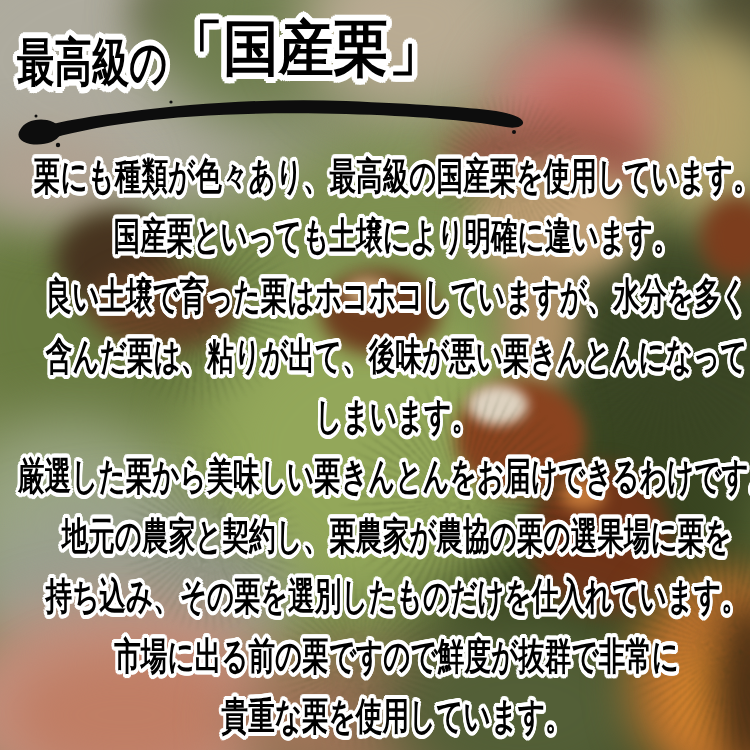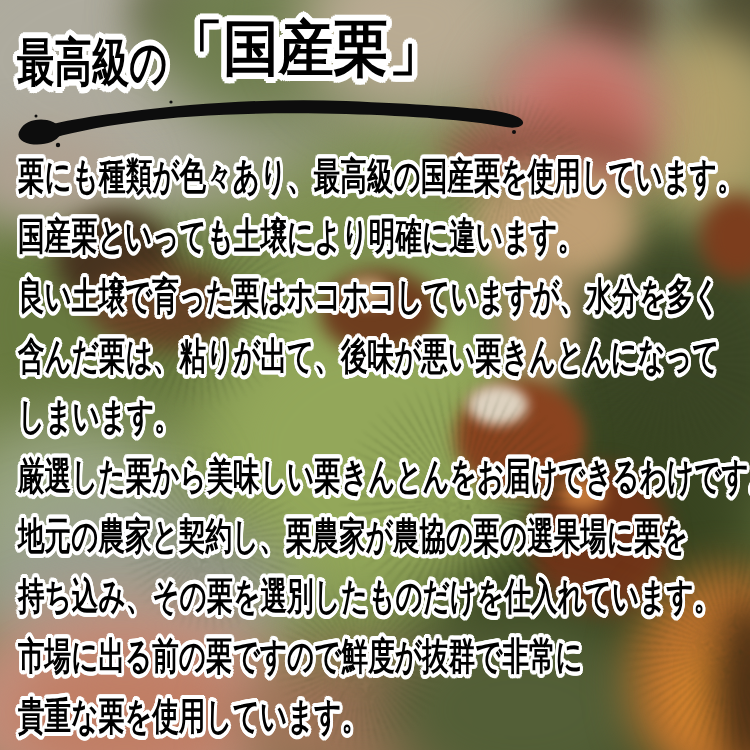--- a/index.html
+++ b/index.html
@@ -11,21 +11,21 @@
   .bg{position:absolute;inset:0;z-index:0;}
   .blob{position:absolute;border-radius:50%;}
   .burr{
     position:absolute;border-radius:50%;
     background:repeating-conic-gradient(rgba(35,48,18,.5) 0deg 1.3deg, rgba(0,0,0,0) 1.3deg 5.4deg);
     -webkit-mask:radial-gradient(closest-side,#000 25%,rgba(0,0,0,.55) 55%,transparent 72%);
     mask:radial-gradient(closest-side,#000 25%,rgba(0,0,0,.55) 55%,transparent 72%);
     filter:blur(1.2px);
     opacity:.55;
   }
-  .content{position:absolute;inset:0;z-index:3;}
+  .content{position:absolute;inset:0;z-index:3;text-align:center;}
 
   
   .outl{
     color:#000;
     text-shadow:
       4px 0 #fff,-4px 0 #fff,0 4px #fff,0 -4px #fff,
       3px 3px #fff,-3px 3px #fff,3px -3px #fff,-3px -3px #fff,
       1.5px 3.7px #fff,-1.5px 3.7px #fff,1.5px -3.7px #fff,-1.5px -3.7px #fff,
       3.7px 1.5px #fff,-3.7px 1.5px #fff,3.7px -1.5px #fff,-3.7px -1.5px #fff;
   }

